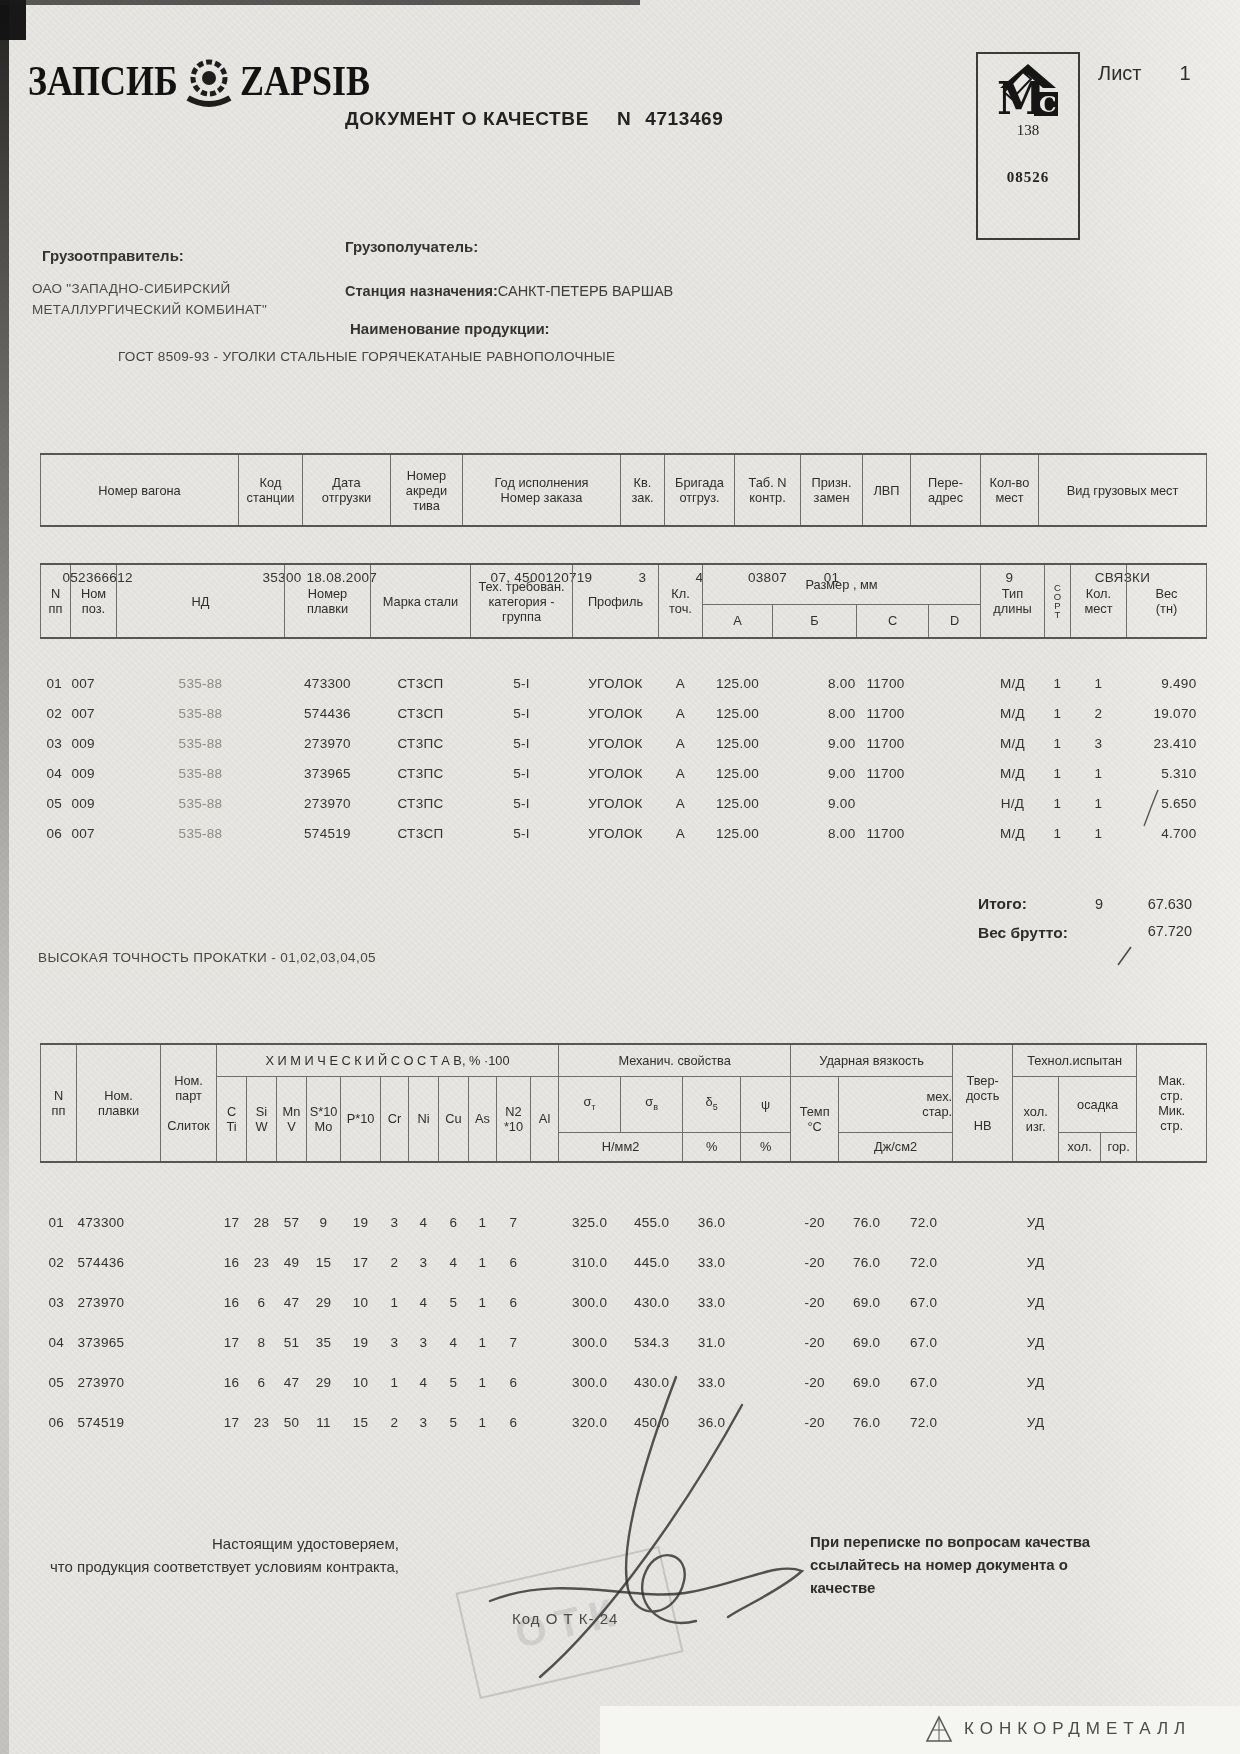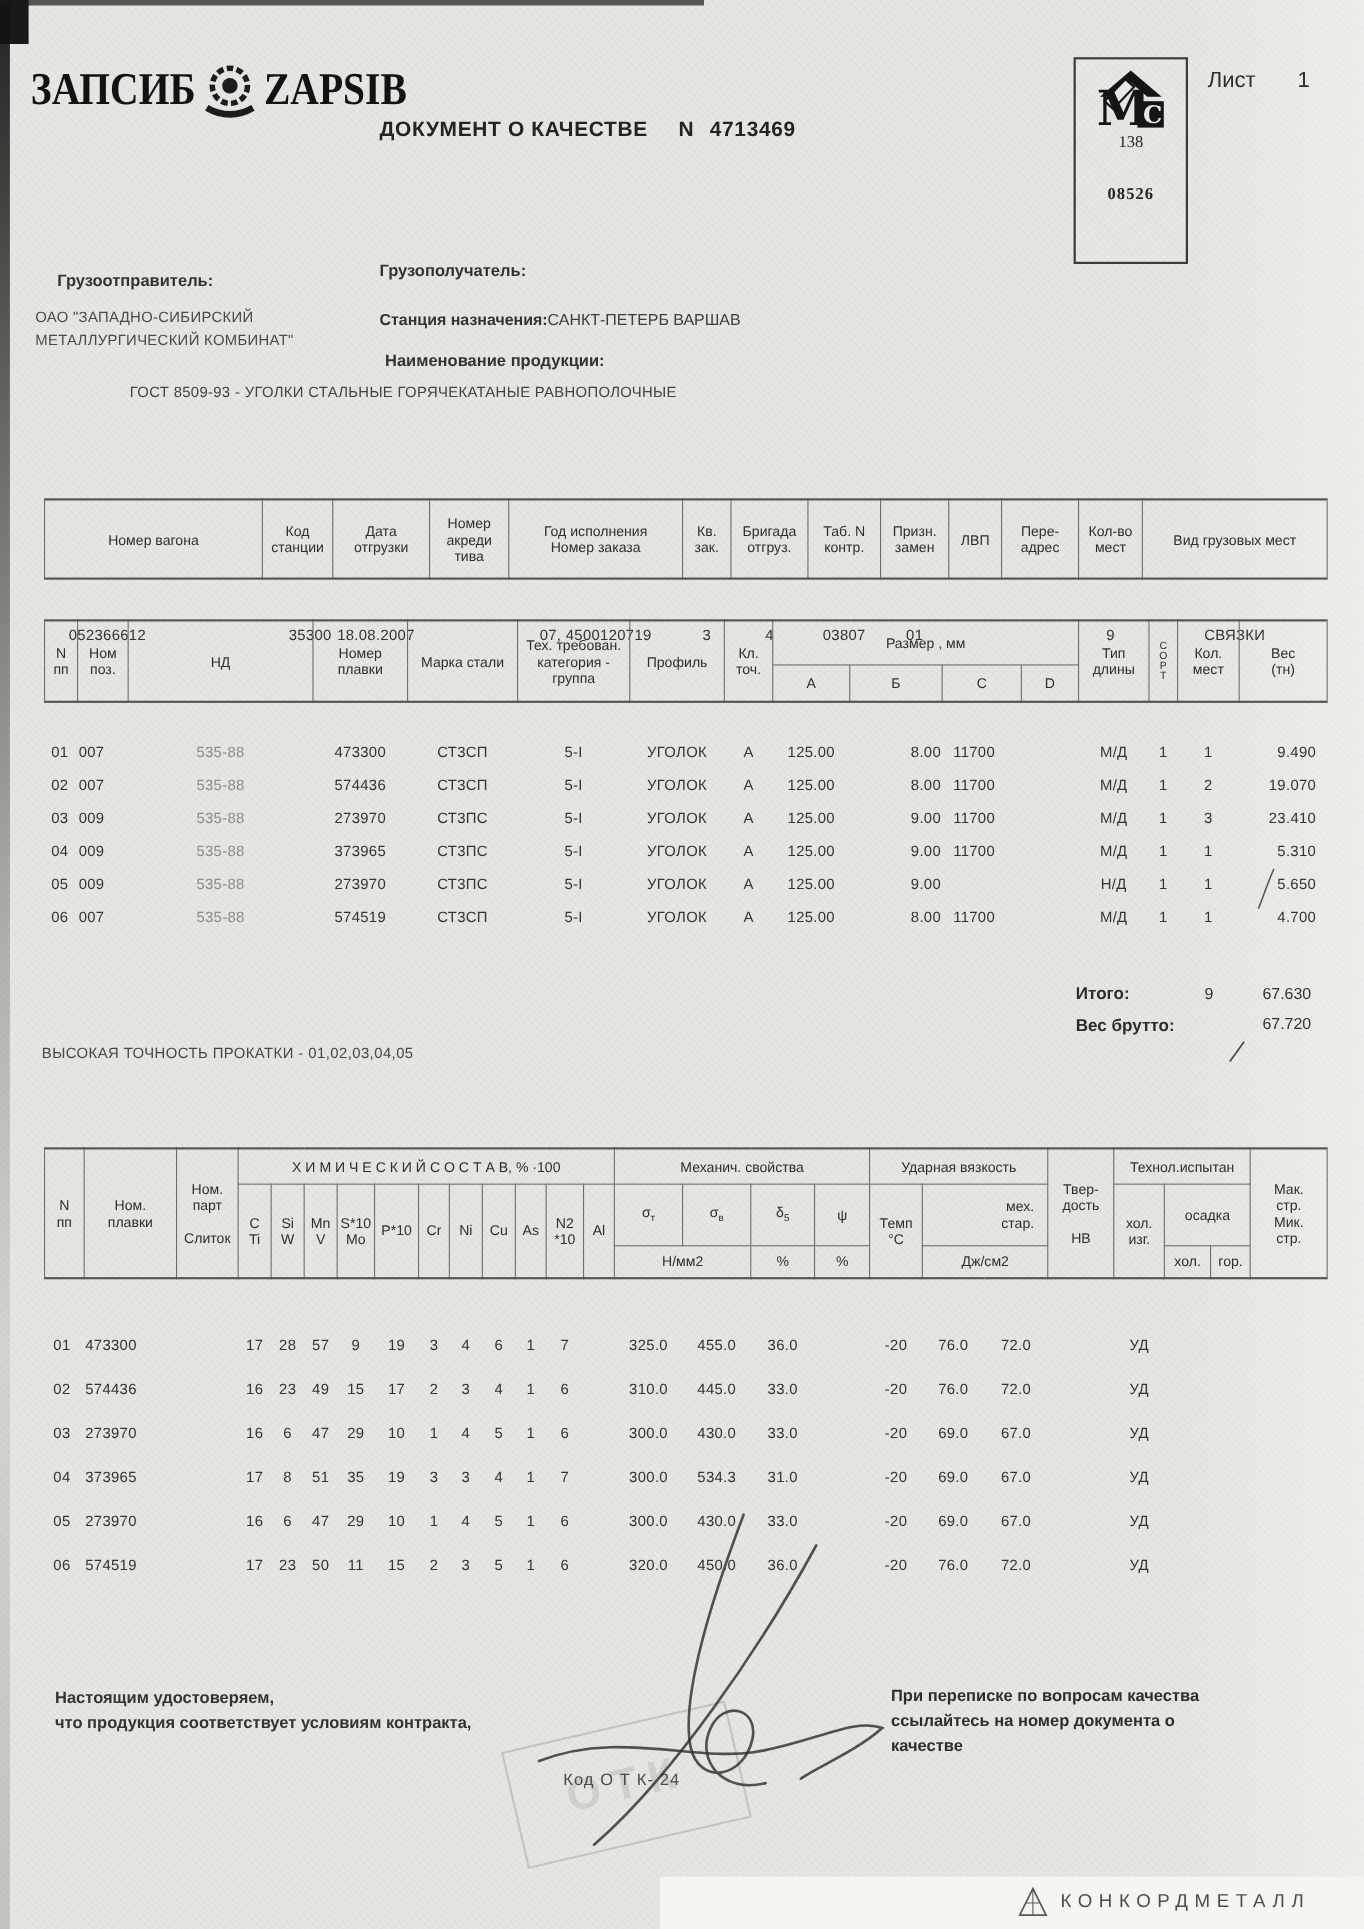--- a/index.html
+++ b/index.html
@@ -19,21 +19,21 @@
   .corner-block{left:0;top:0;width:26px;height:40px;background:#181818;}
   .edge-top{left:0;top:0;width:640px;height:5px;background:rgba(25,25,25,.7);}
   .lighten-right{left:1070px;top:0;width:170px;height:100%;
     background:linear-gradient(to right, rgba(255,255,255,0), rgba(255,255,255,.32));}
   
   .logo-block{left:28px;top:54px;display:flex;align-items:center;gap:4px;}
   .logo-word{font-family:"Liberation Serif","DejaVu Serif",serif;font-weight:bold;font-size:36px;
     letter-spacing:0px;color:#1c1c1c;transform:scaleY(1.15);filter:contrast(1.1);}
   .cert-text{left:32px;top:148px;width:300px;font-size:12.5px;line-height:16px;color:#5b5a56;letter-spacing:.2px;}
   .label-bold{font-weight:bold;font-size:15px;color:#333;}
-  .shipper-label{left:52px;top:247px;}
+  .shipper-label{left:42px;top:247px;}
   .shipper-name{left:32px;top:278px;font-size:13.5px;line-height:21px;color:#4a4a48;letter-spacing:.3px;}
   .doc-title{left:345px;top:108px;font-size:19px;font-weight:bold;letter-spacing:.6px;color:#232323;}
   .doc-title .num-label{margin-left:28px;}
   .doc-title .num{margin-left:14px;}
   .consignee-label{left:345px;top:238px;}
   .dest-line{left:345px;top:283px;font-size:14.5px;}
   .dest-line .v{font-weight:normal;color:#3c3c3c;}
   .product-label{left:350px;top:320px;}
   .gost-line{left:118px;top:349px;font-size:13.5px;color:#434341;letter-spacing:.3px;}
   
@@ -69,28 +69,28 @@
   .t2 tbody .c-weight{text-align:right;padding-right:10px;}
   .th-sort{font-size:9.5px !important;line-height:9px !important;padding:0 !important;}
   .t3{top:1043px;}
   .t3 thead tr.r1{height:32px;}
   .t3 thead tr.r2{height:56px;}
   .t3 thead tr.r3{height:30px;}
   .t3 tbody tr{height:40px;}
   .t3 tbody .c-n{text-align:left;padding-left:8px;}
   .t3 tbody .c-melt{text-align:left;}
   th sub{font-size:9px;}
-  .meh-right{text-align:right;padding-right:12px;}
+  .meh-right{text-align:right;padding-right:0;}
   
   .tot-label{font-weight:bold;font-size:15.5px;color:#2c2c2a;}
   .tot-val{font-size:14.5px;color:#333;}
   .right70{width:70px;text-align:right;display:inline-block;}
   .precision-note{left:38px;top:950px;font-size:13.5px;color:#48473f;letter-spacing:.4px;}
   
-  .certify{left:50px;top:1532px;font-size:15px;line-height:23px;font-weight:700;color:#333;}
+  .certify{left:50px;top:1532px;font-size:15px;line-height:23px;font-weight:400;color:#333;text-align:right;}
   .note{left:810px;top:1530px;font-size:15px;line-height:23px;font-weight:bold;color:#2e2e2c;}
   .otk-code{left:512px;top:1610px;font-size:15px;color:#4b4a48;letter-spacing:1px;}
   .ghost-stamp{left:465px;top:1568px;width:205px;height:105px;transform:rotate(-13deg);
     border:2px solid rgba(110,105,115,.26);display:flex;align-items:center;justify-content:center;}
   .ghost-stamp span{font-size:40px;font-weight:bold;letter-spacing:10px;color:rgba(105,100,112,.17);}
   .signature{stroke:#30302e;stroke-width:2.4;fill:none;opacity:.82;stroke-linecap:round;}
   .band{left:600px;top:1706px;width:640px;height:48px;background:#f5f5f2;}
   .brand{left:924px;top:1714px;display:flex;align-items:center;gap:10px;}
   .brand .txt{font-size:17px;letter-spacing:6px;color:#4c4c4a;}
   .mark{stroke:#5a5a58;fill:none;}

